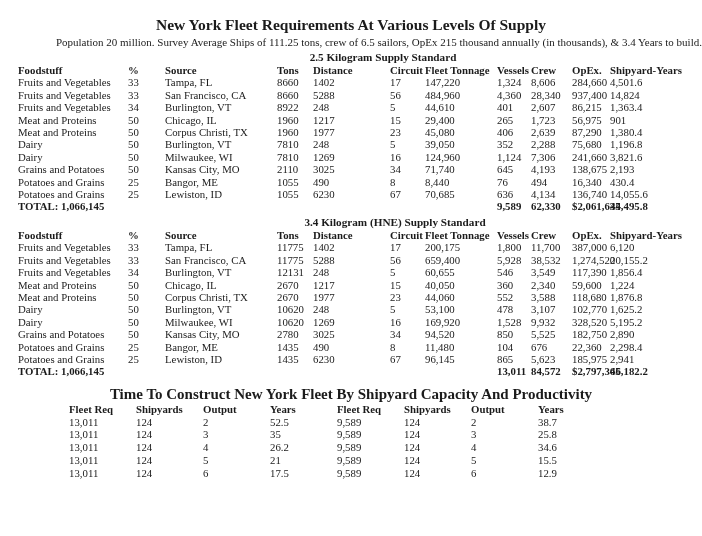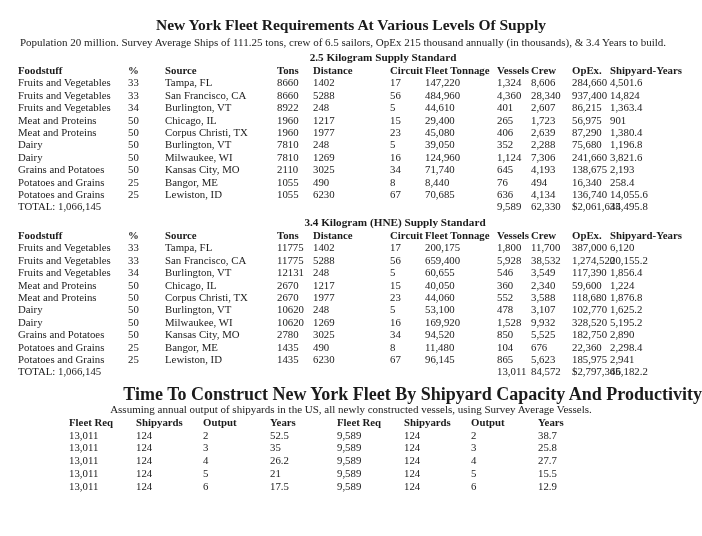--- a/index.html
+++ b/index.html
@@ -11,23 +11,23 @@
     overflow:hidden;
     box-sizing:border-box;
     padding-top:15px;
   }
   h1.doc-title {
     margin:0 0 2px 0;
     font-size:15.5px; line-height:19px;
     text-align:center; font-weight:bold;
   }
   p.doc-sub {
-    margin:0 16px 2px 0;
+    margin:0 0 2px 0;
     font-size:11px; line-height:13px;
-    text-align:center;
+    text-align:right;
   }
   .sec-head {
     margin:0; font-size:11.2px; line-height:13px;
     font-weight:bold; text-align:center;
     padding-left:64px;
   }
   .sec-2 .sec-head { margin-top:3px;margin-left:24px; }
   table.supply {
     border-collapse:collapse; table-layout:fixed;
     width:672px; margin-left:18px;
@@ -37,25 +37,25 @@
     white-space:nowrap; overflow:visible;
     text-align:left; font-weight:normal; vertical-align:baseline;
   }
   table.supply th { font-weight:bold; }
   .num-r { text-align:right; }
   .pr6  { padding-right:6px; }
   .pr14 { padding-right:14px; }
   td.sy { padding-left:34px;margin-left:6px; }
   th.sy { padding-left:0; }
   td.total-label { font-weight:bold; text-align:right; padding-right:17px; }
-  tr.total-row td { font-weight:normal; }
+  tr.total-row td { font-weight:bold; }
   .construction { margin-top:8px; }
   h2.cons-title {
-    margin:0; font-size:18px; line-height:17px;
-    text-align:right; font-weight:bold;
+    margin:0; font-size:15px; line-height:17px;
+    text-align:center; font-weight:bold;
   }
   p.cons-sub {
     margin:0; font-size:11px; line-height:13px; text-align:center;
   }
   table.cons {
     border-collapse:collapse; table-layout:fixed;
     width:536px; margin-left:69px;
   }
   table.cons th, table.cons td {
     padding:0; font-size:10.8px; line-height:12.8px;
@@ -211,21 +211,21 @@
             <td>Potatoes and Grains</td>
             <td>25</td>
             <td>Bangor, ME</td>
             <td>1055</td>
             <td>490</td>
             <td>8</td>
             <td>8,440</td>
             <td class="num-r pr6">76</td>
             <td class="num-r pr14">494</td>
             <td>16,340</td>
-            <td class="sy">258.4</td>
+            <td class="sy">430.4</td>
           </tr>
           <tr>
             <td>Potatoes and Grains</td>
             <td>25</td>
             <td>Lewiston, ID</td>
             <td>1055</td>
             <td>6230</td>
             <td>67</td>
             <td>70,685</td>
             <td class="num-r pr6">636</td>
@@ -412,21 +412,20 @@
             <td class="num-r pr14">84,572</td>
             <td>$2,797,365</td>
             <td class="sy">46,182.2</td>
           </tr>
         </tbody>
       </table>
   </section>
 
   <section class="construction">
     <h2 class="cons-title">Time To Construct New York Fleet By Shipyard Capacity And Productivity</h2>
-    <p class="cons-sub">Assuming annual output of shipyards in the US, all newly constructed vessels, using Survey Average Vessels.</p>
     <table class="cons">
         <colgroup>
           <col style="width: 67px;">
           <col style="width: 67px;">
           <col style="width: 67px;">
           <col style="width: 67px;">
           <col style="width: 67px;">
           <col style="width: 67px;">
           <col style="width: 67px;">
           <col style="width: 67px;">
@@ -465,21 +464,21 @@
             <td>25.8</td>
           </tr>
           <tr>
             <td>13,011</td>
             <td>124</td>
             <td>4</td>
             <td>26.2</td>
             <td>9,589</td>
             <td>124</td>
             <td>4</td>
-            <td>27.7</td>
+            <td>34.6</td>
           </tr>
           <tr>
             <td>13,011</td>
             <td>124</td>
             <td>5</td>
             <td>21</td>
             <td>9,589</td>
             <td>124</td>
             <td>5</td>
             <td>15.5</td>

